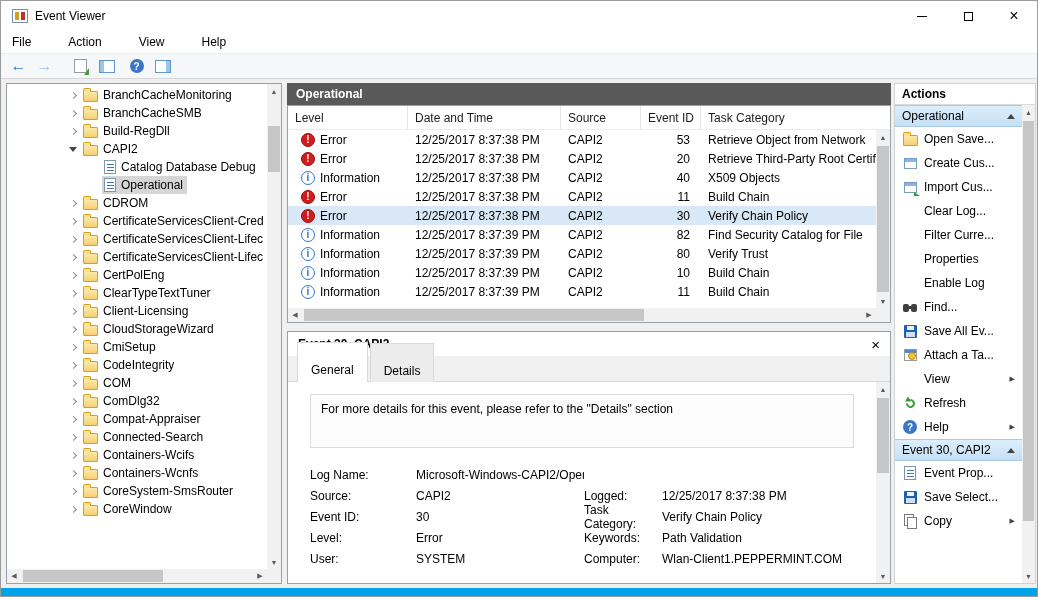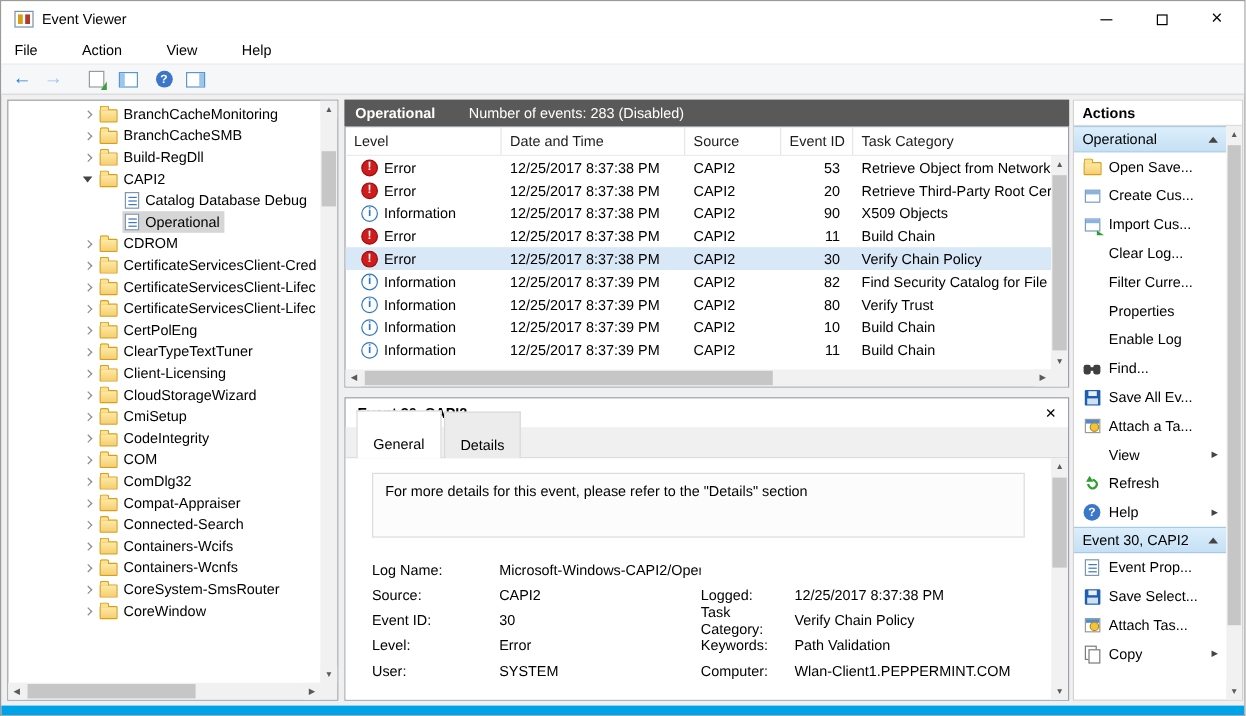--- a/index.html
+++ b/index.html
@@ -67,21 +67,21 @@
 
   
   .center-pane{position:absolute;left:286px;top:82px;width:604px;height:501px;}
   .list-titlebar{position:absolute;left:0;top:0;right:0;height:22px;background:#595959;color:#fff;display:flex;align-items:center;padding-left:9px;}
   .lt-title{font-weight:bold;margin-right:28px;}
   .list-box{position:absolute;left:0;top:22px;right:0;height:218px;background:#fff;border:1px solid #9aa0a8;display:flex;flex-direction:column;}
   .thead{display:flex;height:24px;border-bottom:1px solid #ececec;flex:none;}
   .th{display:flex;align-items:center;padding-left:7px;border-right:1px solid #e6e6e6;color:#1c1c1c;overflow:hidden;white-space:nowrap;}
   .th.col4{border-right:none;}
   .th-spacer{width:14px;flex:none;}
-  .col0{width:130px;flex:none;}
+  .col0{width:120px;flex:none;}
   .col1{width:153px;flex:none;}
   .col2{width:80px;flex:none;}
   .col3{width:60px;flex:none;}
   .col4{flex:1;min-width:0;}
   .tbody-wrap{flex:1;display:flex;min-height:0;}
   .tbody{flex:1;min-width:0;}
   .trow{display:flex;height:19px;align-items:stretch;}
   .trow.selected{background:#d9e8f6;}
   .td{padding-left:7px;display:flex;align-items:center;overflow:hidden;white-space:nowrap;}
   .td.col0{padding-left:13px;}
@@ -445,21 +445,20 @@
         <div class="sb-thumb" style="left:2px;width:140px;"></div>
       </div>
       <div class="sb-btn">▶</div>
     </div>
     <div class="corner tree-corner"></div>
   </div>
 
   <div class="center-pane">
     <div class="list-titlebar">
       <span class="lt-title">Operational</span>
-      <span class="lt-sub">Number of events: 283 (Disabled)</span>
     </div>
 
     <div class="list-box">
       <div class="thead">
           <div class="th col0">Level</div>
           <div class="th col1">Date and Time</div>
           <div class="th col2">Source</div>
           <div class="th col3">Event ID</div>
           <div class="th col4">Task Category</div>
           <div class="th-spacer"></div>
@@ -486,21 +485,21 @@
               <div class="td col3">20</div>
               <div class="td col4">Retrieve Third-Party Root Certific</div>
             </div>
             <div class="trow">
               <div class="td col0">
                 <span class="ic-info"></span>
                 <span class="lvl-text">Information</span>
               </div>
               <div class="td col1">12/25/2017 8:37:38 PM</div>
               <div class="td col2">CAPI2</div>
-              <div class="td col3">90</div>
+              <div class="td col3">40</div>
               <div class="td col4">X509 Objects</div>
             </div>
             <div class="trow">
               <div class="td col0">
                 <span class="ic-error"></span>
                 <span class="lvl-text">Error</span>
               </div>
               <div class="td col1">12/25/2017 8:37:38 PM</div>
               <div class="td col2">CAPI2</div>
               <div class="td col3">11</div>
@@ -718,26 +717,20 @@
             <span class="ap-label">Event Prop...</span>
           </div>
           <div class="ap-item">
             <span class="ap-ico">
               <span class="ai-save"></span>
             </span>
             <span class="ap-label">Save Select...</span>
           </div>
           <div class="ap-item">
             <span class="ap-ico">
-              <span class="ai-task"></span>
-            </span>
-            <span class="ap-label">Attach Tas...</span>
-          </div>
-          <div class="ap-item">
-            <span class="ap-ico">
               <span class="ai-copy"></span>
             </span>
             <span class="ap-label">Copy</span>
             <span class="ap-sub">▶</span>
           </div>
         </div>
       <div class="ap-scroll sb-v">
         <div class="sb-btn">▲</div>
         <div class="sb-track">
           <div class="sb-thumb" style="top:2px;height:400px;"></div>

